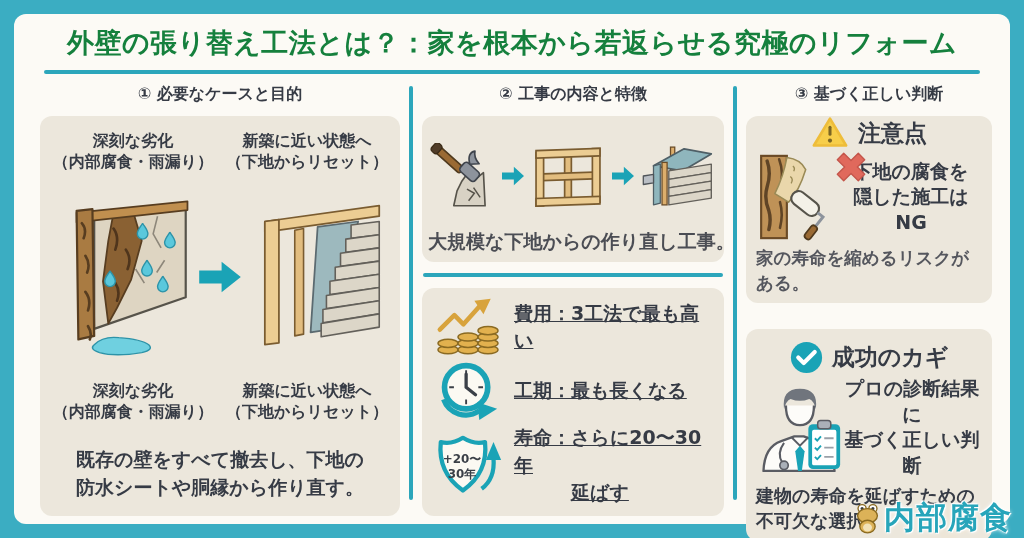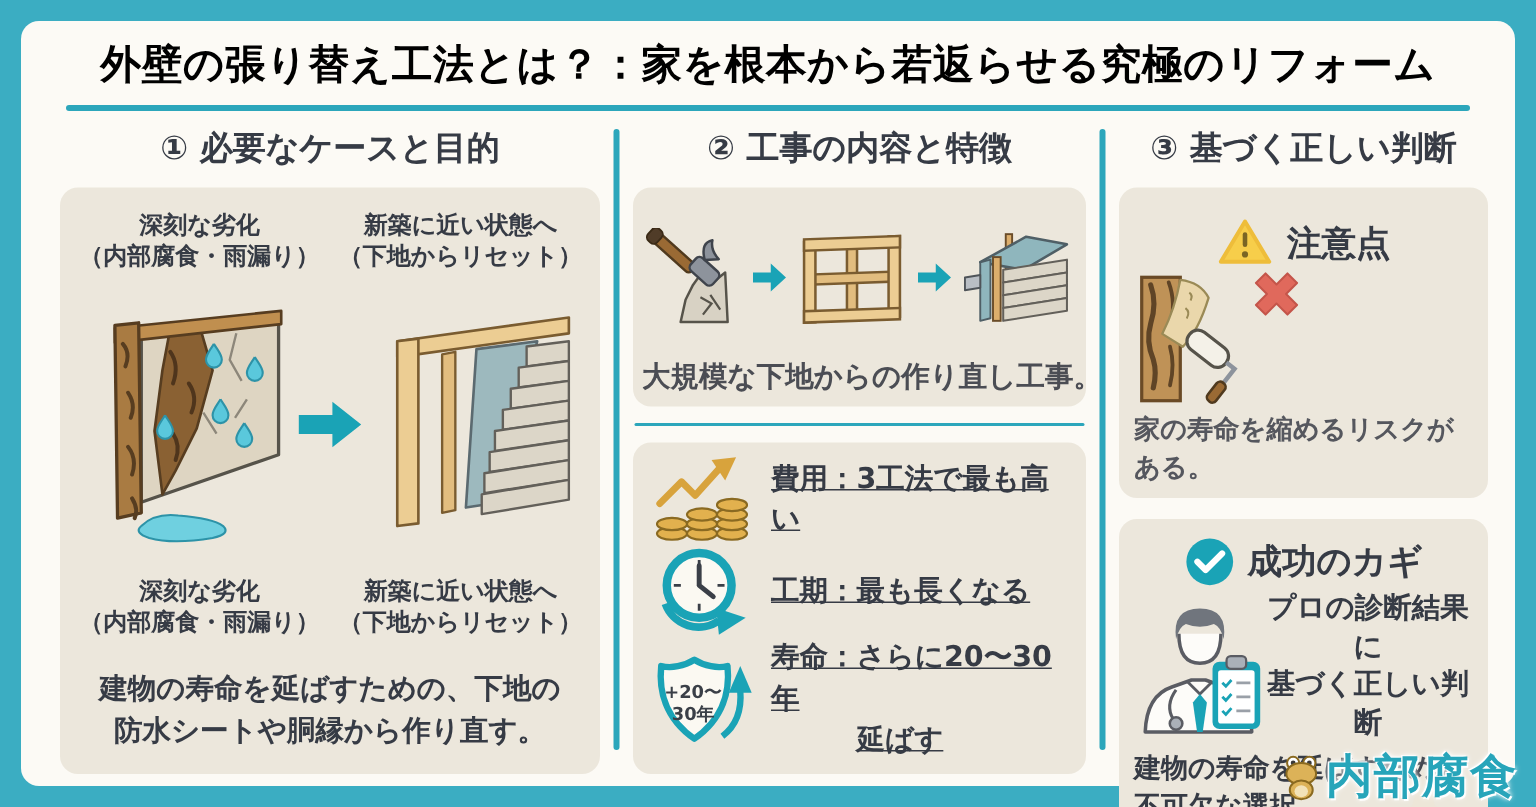--- a/index.html
+++ b/index.html
@@ -2,31 +2,31 @@
 <html><head>
 <meta charset="utf-8">
 <style>
   * { margin:0; padding:0; box-sizing:border-box; }
   html,body { width:1024px; height:538px; }
   body { font-family:"DejaVu Sans","Liberation Sans",sans-serif; font-weight:bold; color:#363b45; }
 
   .frame { position:relative; width:1024px; height:538px; background:#3badc2; overflow:hidden; }
   .card { position:absolute; left:14px; top:14px; right:14px; bottom:14px; background:#fcfaf5; border-radius:12px; }
 
-  .title { text-align:center; font-size:27px; letter-spacing:.5px; color:#000000; margin-top:11px; white-space:nowrap; }
+  .title { text-align:center; font-size:27px; letter-spacing:.5px; color:#15803d; margin-top:11px; white-space:nowrap; }
   .title-rule { height:4px; background:#2ca6bb; border-radius:2px; margin:9px 30px 0 30px; }
 
   .columns { position:absolute; top:66px; bottom:8px; left:26px; right:18px; display:flex; }
   .col { display:flex; flex-direction:column; }
   .col1 { width:360px; }
   .col2 { width:302px; }
   .col3 { flex:1; }
   .vdivider { width:4px; background:#2ca6bb; border-radius:2px; margin:6px 9px 16px 9px; }
 
-  .col-header { text-align:center; font-size:22px; color:#363b45; margin:4px 0 11px; white-space:nowrap; }
+  .col-header { text-align:center; font-size:16px; color:#363b45; margin:4px 0 11px; white-space:nowrap; }
 
   .panel { background:#ece7dc; border-radius:12px; }
 
   
   .col1-panel { flex:1; display:flex; flex-direction:column; justify-content:space-between; padding:15px 6px 14px; }
   .label-row { display:flex; }
   .wall-label { width:50%; text-align:center; font-size:16px; line-height:1.3; }
   .illustration { display:flex; align-items:center; justify-content:center; gap:5px; }
   .cases-desc { text-align:center; font-size:19px; line-height:1.5; }
 
@@ -35,21 +35,21 @@
   .process-row { flex:1; display:flex; align-items:center; justify-content:center; gap:5px; }
   .process-caption { text-align:center; font-size:19px; color:#4b4d54; white-space:nowrap; }
   .hdivider { height:4px; background:#2ca6bb; border-radius:2px; margin:11px 1px; }
   .features-panel { flex:1; display:flex; flex-direction:column; justify-content:space-around; padding:8px 6px 8px 10px; }
   .feature-row { display:flex; align-items:center; gap:10px; }
   .feature-icon { width:72px; display:flex; justify-content:center; flex:none; }
   .feature-label { font-size:19px; line-height:1.45;text-decoration:underline; }
   .indent2 { padding-left:3em; }
 
   
-  .caution-panel { flex:0 0 183px; padding:20px 10px 8px; margin-bottom:14px; }
+  .caution-panel { flex:0 0 183px; padding:0 10px 8px; margin-bottom:26px; }
   .success-panel { flex:1; padding:12px 10px 8px; position:relative; }
   .panel-heading { display:flex; align-items:center; justify-content:center; gap:9px; font-size:23px; }
   .panel-body { display:flex; align-items:center; margin:2px 0 4px; position:relative; }
   .body-text { flex:1; text-align:center; font-size:19px; line-height:1.35; }
   .panel-note { font-size:17.5px; line-height:1.4; color:#55575e; }
   .panel-note.dark { color:#363b45; font-size:18px; }
   .red-x { position:absolute; left:74px; top:-6px; }
   .sparkle { position:absolute; right:12px; bottom:-18px; }
 
   
@@ -128,21 +128,21 @@
               <div>深刻な劣化</div>
               <div>（内部腐食・雨漏り）</div>
             </div>
             <div class="wall-label">
               <div>新築に近い状態へ</div>
               <div>（下地からリセット）</div>
             </div>
           </div>
 
           <p class="cases-desc">
-            <span>建物の寿命を延ばすための、下地の</span><br>
+            <span>既存の壁をすべて撤去し、下地の</span><br>
             <span>防水シートや胴縁から作り直す。</span>
           </p>
         </div>
       </section>
 
       <div class="vdivider"></div>
 
       <section class="col col2">
         <h2 class="col-header">② 工事の内容と特徴</h2>
 
@@ -269,20 +269,24 @@
               <path d="M40,28 q4,3 1,8 m2,-20 q3,2 1,6" fill="none" stroke="#9a8a56" stroke-width="1.6"></path>
               <g transform="rotate(38 58 62)">
                 <rect x="38" y="52" width="36" height="17" rx="8" fill="#f4f1e8" stroke="#56534a" stroke-width="2.5"></rect>
                 <path d="M74,60 h8 v16" fill="none" stroke="#8d939c" stroke-width="3.5"></path>
                 <rect x="78" y="74" width="8" height="18" rx="3.5" fill="#9a6a34" stroke="#503a1e" stroke-width="2"></rect>
               </g>
             </svg>
             <svg class="red-x" viewBox="0 0 46 46" width="42" height="42">
               <path d="M8,15 L15,8 L23,16 L31,8 L38,15 L30,23 L38,31 L31,38 L23,30 L15,38 L8,31 L16,23 Z" fill="#e0695c" stroke="#c4554a" stroke-width="1.5" stroke-linejoin="round"></path>
             </svg>
+            <div class="body-text">
+              <div>下地の腐食を</div>
+              <div>隠した施工はNG</div>
+            </div>
           </div>
           <p class="panel-note">
             <span>家の寿命を縮めるリスクが</span><br>
             <span>ある。</span>
           </p>
         </div>
 
         <div class="panel success-panel">
           <div class="panel-heading">
             <svg viewBox="0 0 36 36" width="33" height="33">

